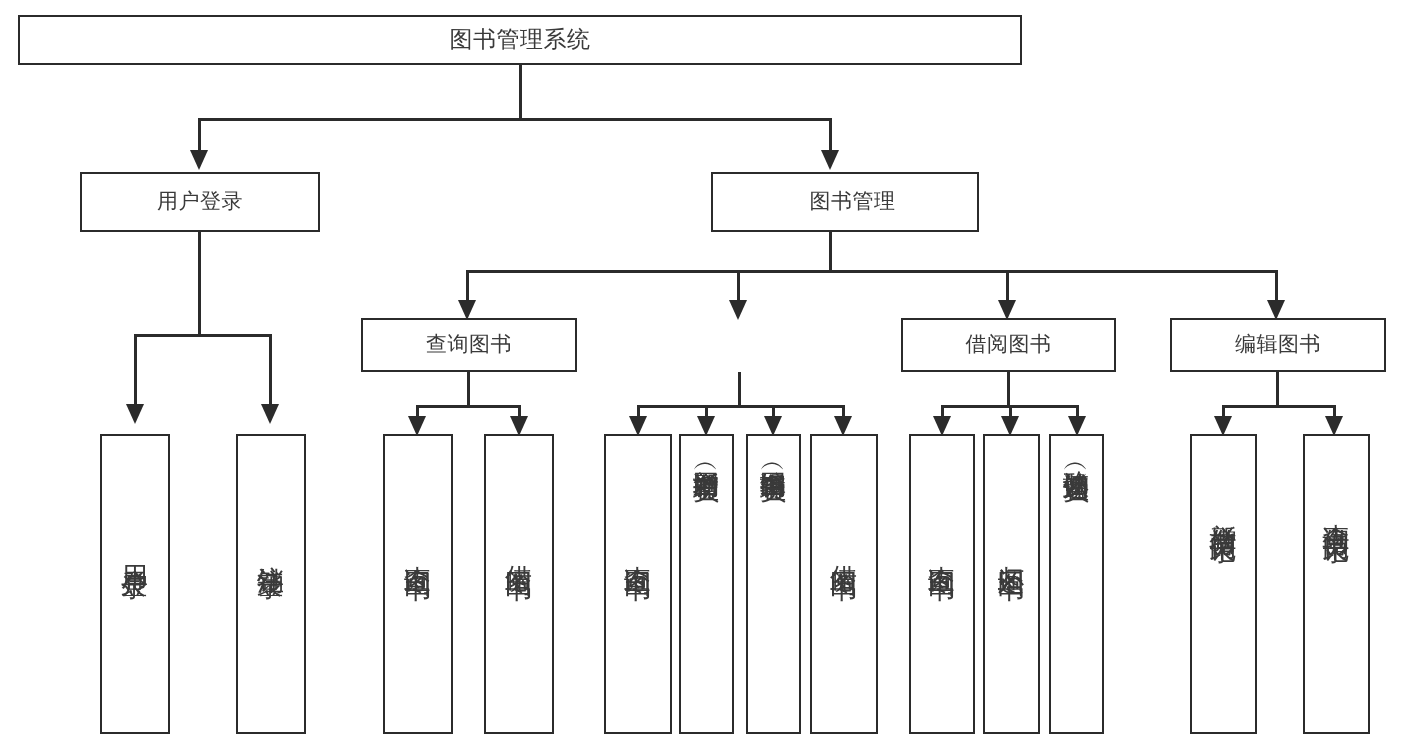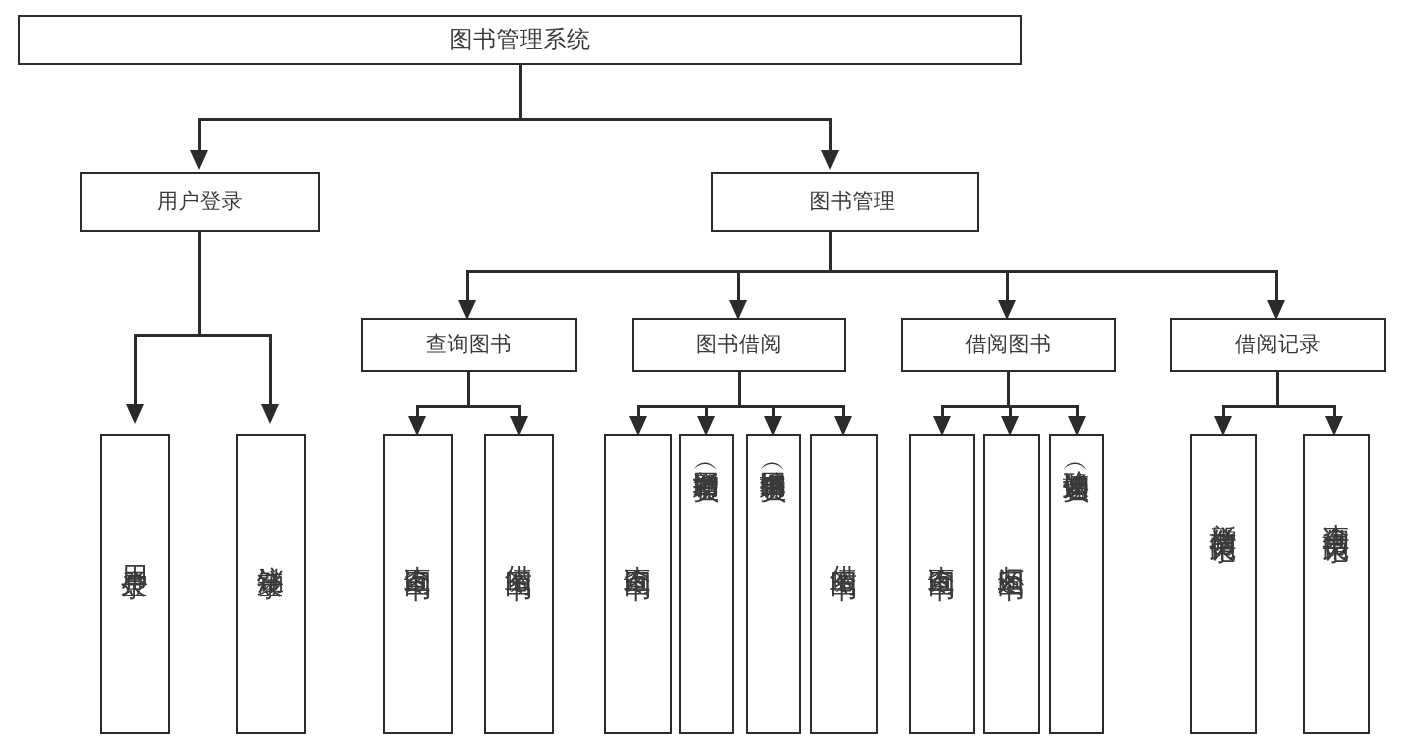--- a/index.html
+++ b/index.html
@@ -138,28 +138,25 @@
 
   <div class="ln-v" style="left:1006px; top:270px; width:3px; height:32px;"></div>
   <div class="arrow" style="left:998px; top:300px;"></div>
 
   <div class="ln-v" style="left:1275px; top:270px; width:3px; height:32px;"></div>
   <div class="arrow" style="left:1267px; top:300px;"></div>
 
   <div class="node h-node" style="left:361px; top:318px; width:216px; height:54px;">
     <span class="lbl">查询图书</span>
   </div>
-  <div class="node h-node" style="left:632px; top:318px; width:214px; height:54px;">
-    <span class="lbl">图书借阅</span>
-  </div>
   <div class="node h-node" style="left:901px; top:318px; width:215px; height:54px;">
     <span class="lbl">借阅图书</span>
   </div>
   <div class="node h-node" style="left:1170px; top:318px; width:216px; height:54px;">
-    <span class="lbl">借阅记录</span>
+    <span class="lbl">编辑图书</span>
   </div>
 
   <div class="ln-v" style="left:467px; top:372px; width:3px; height:34px;"></div>
   <div class="ln-h" style="left:416px; top:405px; width:105px; height:3px;"></div>
   <div class="ln-v" style="left:416px; top:405px; width:3px; height:18px;"></div>
   <div class="arrow" style="left:408px; top:416px;"></div>
   <div class="ln-v" style="left:518px; top:405px; width:3px; height:18px;"></div>
   <div class="arrow" style="left:510px; top:416px;"></div>
 
   <div class="ln-v" style="left:738px; top:372px; width:3px; height:34px;"></div>

